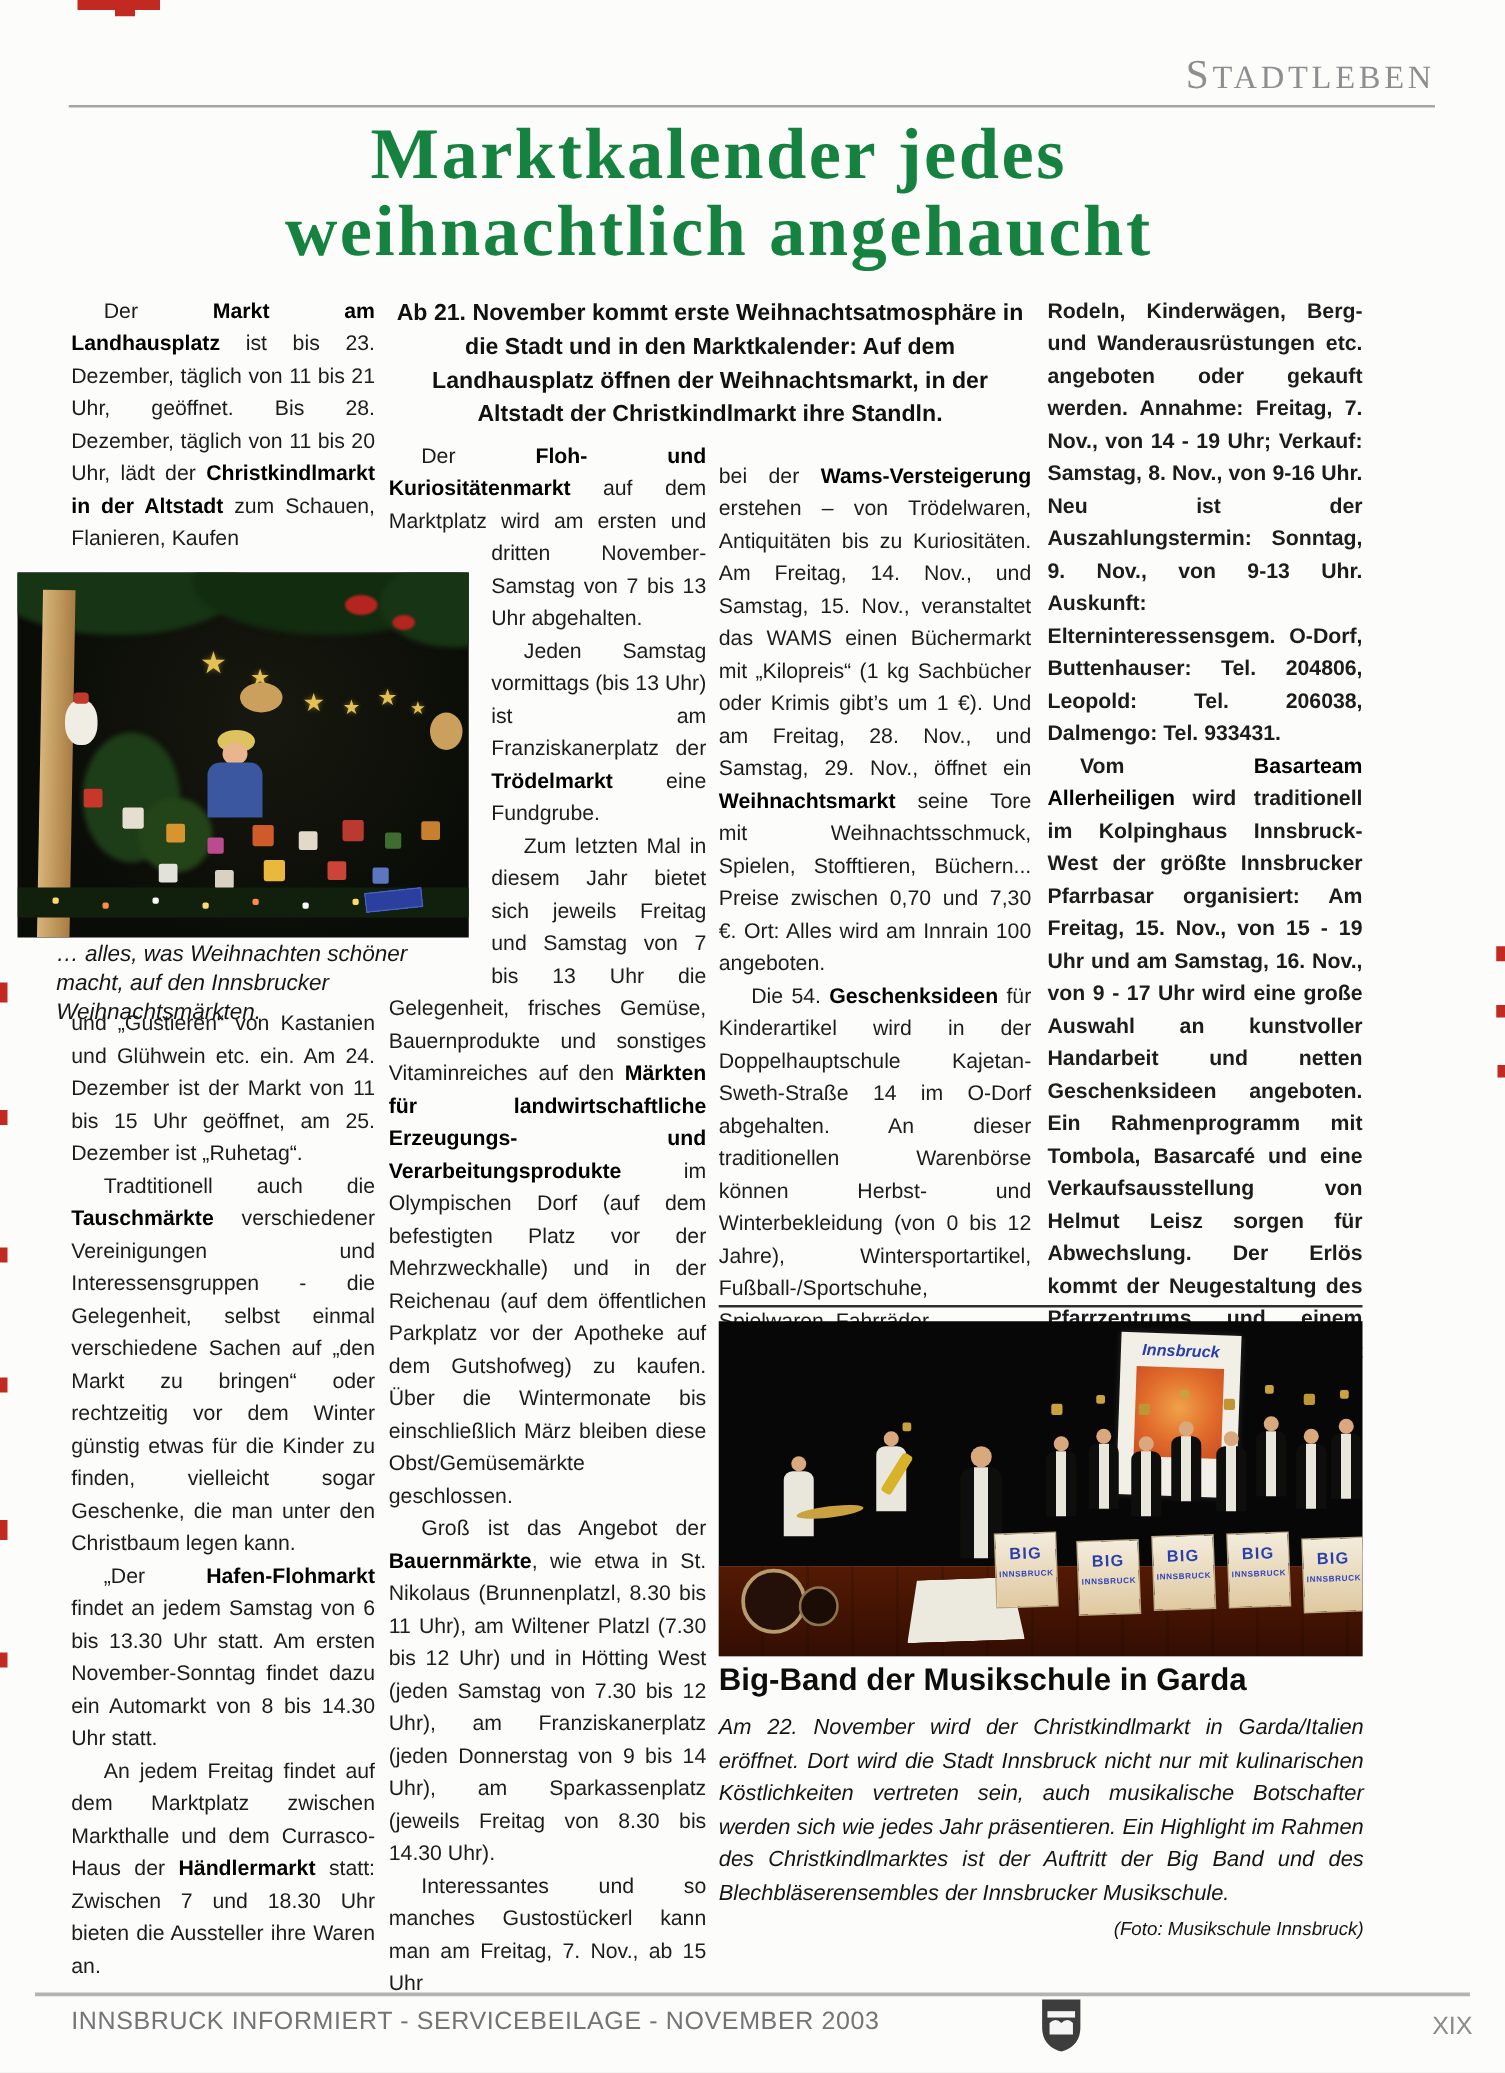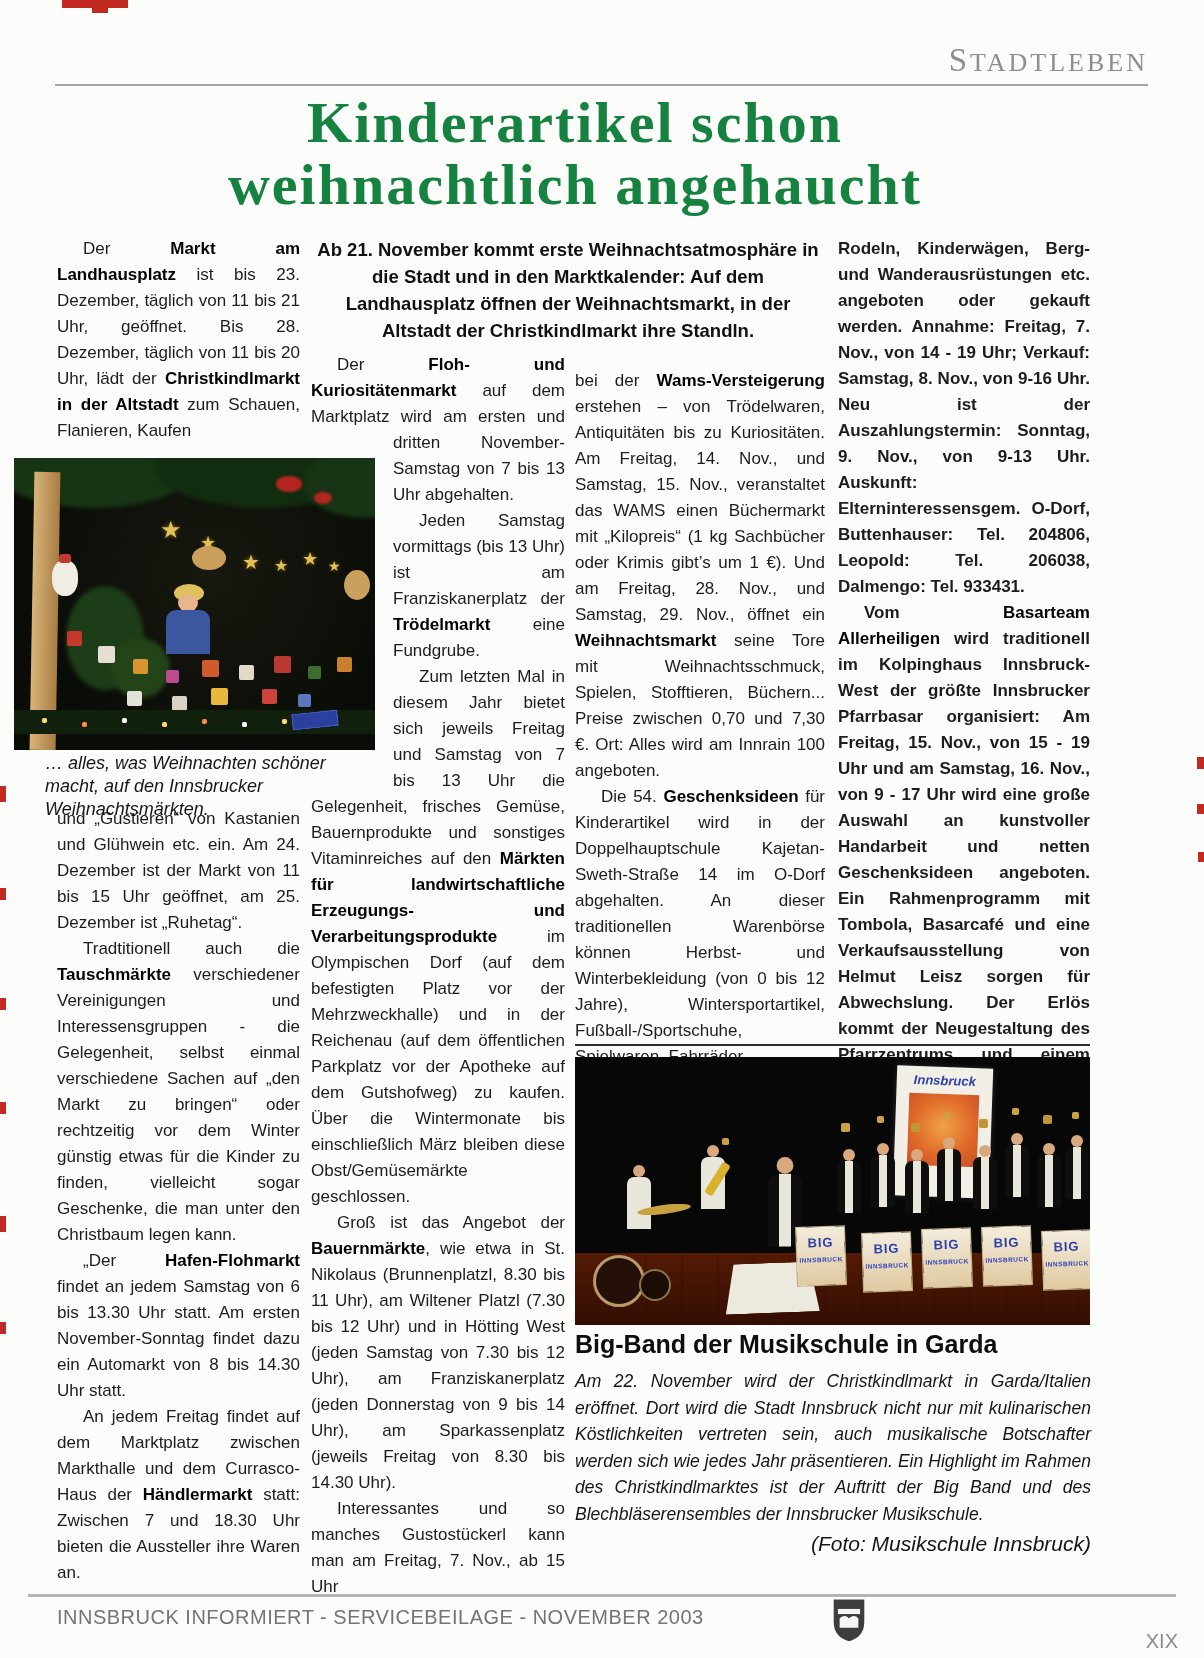--- a/index.html
+++ b/index.html
@@ -75,39 +75,39 @@
   .banner{position:absolute;left:320px;top:10px;width:96px;height:130px;background:#f2efe6;transform:rotate(2deg);
     box-shadow:0 0 6px rgba(255,255,255,.15);}
   .banner-word{display:block;margin-top:6px;text-align:center;font-size:13px;font-style:italic;font-weight:bold;color:#2a3faa;}
   .banner-art{display:block;width:70px;height:72px;margin:6px auto 0;
     background:radial-gradient(circle at 50% 45%,#f0a24a 0%,#e06a2a 55%,#c94d22 100%);}
 
   .band-headline{position:absolute;left:575px;top:1330px;width:515px;font-size:25px;font-weight:bold;color:#0d0d0d;}
   .band-caption{position:absolute;left:575px;top:1368px;width:516px;font-size:17.5px;line-height:26.5px;
     text-align:justify;color:#151515;}
   .band-caption i{font-style:italic;}
-  .credit{float:right;font-size:21px;margin-top:4px;}
+  .credit{float:right;font-size:15px;margin-top:4px;}
 
   
   .footer-text{position:absolute;left:57px;top:1606px;font-size:20px;letter-spacing:.5px;color:#737476;}
-  .page-number{position:absolute;left:1118px;top:1610px;width:60px;text-align:right;font-size:20px;color:#8b8b8b;margin-top:20px;}
+  .page-number{position:absolute;left:1118px;top:1610px;width:60px;text-align:right;font-size:20px;color:#8b8b8b;}
   .crest{position:absolute;left:832px;top:1596px;width:34px;height:48px;}
 
   
   .redmark{position:absolute;background:#c22a21;}
 </style>
 </head>
 <body>
 
 <div id="page">
 
   <div class="section-label">STADTLEBEN</div>
   <div class="rule" style="left:55px;top:84px;width:1093px;height:2px;"></div>
 
-  <div class="headline" style="top:92px;color:#168240;">Kinderartikel schon</div>
+  <div class="headline" style="top:92px;color:#168240;">Marktkalender jedes</div>
   <div class="headline" style="top:154px;color:#168240;">weihnachtlich angehaucht</div>
 
   <div class="intro">Ab 21. November kommt erste Weihnachtsatmosphäre in die Stadt und in den Marktkalender: Auf dem Landhausplatz öffnen der Weihnachtsmarkt, in der Altstadt der Christkindlmarkt ihre Standln.</div>
 
   <div class="col" style="left:57px;top:236px;width:243px;">
     <p class="para"><span>Der </span><b>Markt am Landhausplatz</b><span> ist bis 23. Dezember, täglich von 11 bis 21 Uhr, geöffnet. Bis 28. Dezember, täglich von 11 bis 20 Uhr, lädt der </span><b>Christkindlmarkt in der Altstadt</b><span> zum Schauen, Flanieren, Kaufen</span></p>
   </div>
 
   <div class="photo1">
     <div class="garland" style="left:-20px;top:-30px;width:200px;height:80px;"></div>

